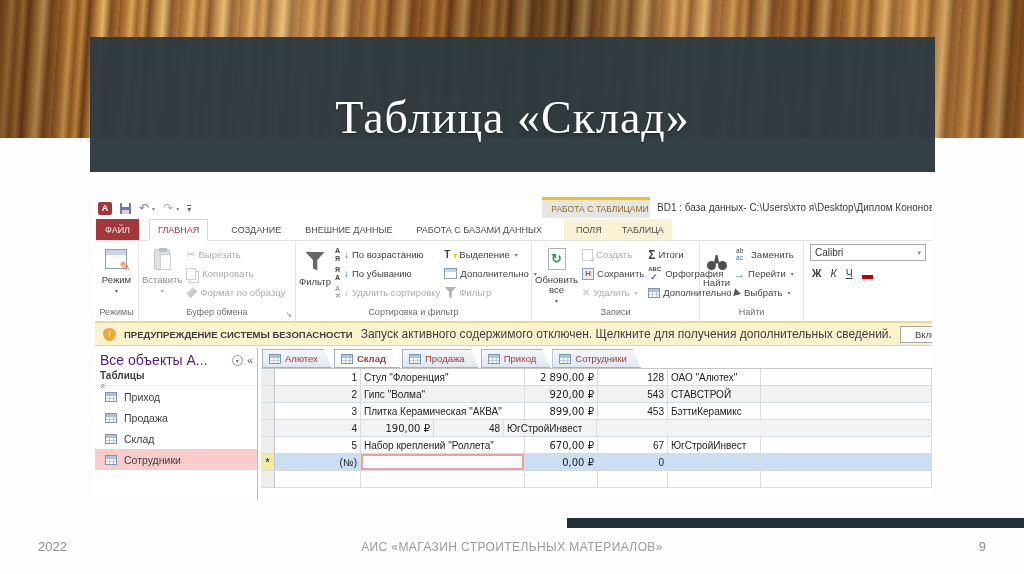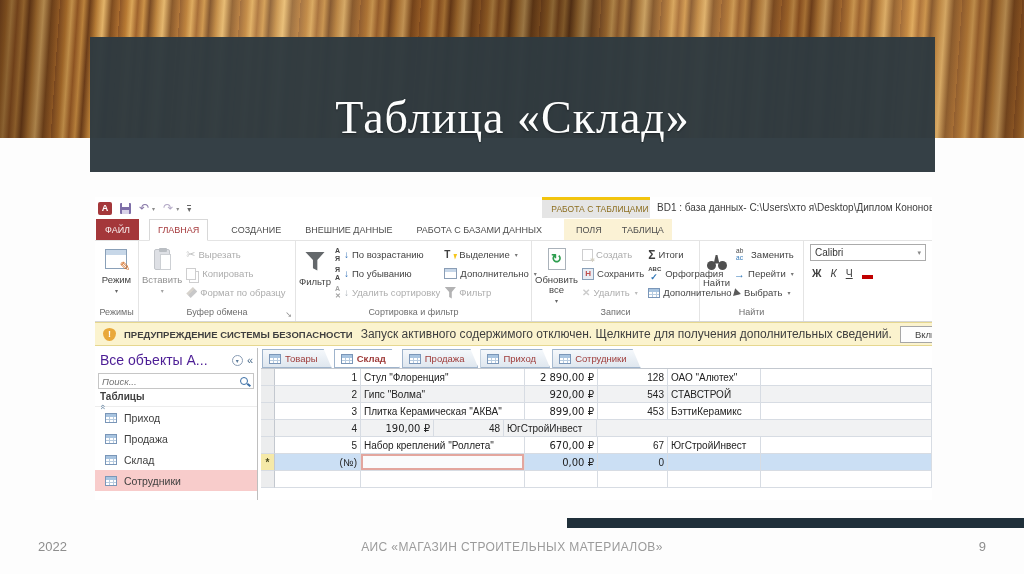--- a/index.html
+++ b/index.html
@@ -421,24 +421,20 @@
     </div>
 
     <div class="mainarea">
 
       <div class="nav">
         <div class="nav-hd">
           <span class="t">Все объекты A...</span>
           <span class="nav-dd">▾</span>
           <span class="nav-coll">«</span>
         </div>
-        <div class="nav-search">
-          <input placeholder="Поиск..." style="">
-          <span class="ic-mag"></span>
-        </div>
         <div class="nav-group">
           <span class="g">Таблицы</span>
           <span class="c">«</span>
         </div>
         <div class="nav-item">
           <span class="tbl-icon"></span>
           <span>Приход</span>
         </div>
         <div class="nav-item">
           <span class="tbl-icon"></span>
@@ -451,21 +447,21 @@
         <div class="nav-item sel">
           <span class="tbl-icon"></span>
           <span>Сотрудники</span>
         </div>
       </div>
 
       <div class="content">
         <div class="doctabs">
           <div class="dtab">
               <span class="tbl-icon"></span>
-              <span>Товары</span>
+              <span>Алютех</span>
             </div>
           <div class="dtab active">
               <span class="tbl-icon"></span>
               <span>Склад</span>
             </div>
           <div class="dtab">
               <span class="tbl-icon"></span>
               <span>Продажа</span>
             </div>
           <div class="dtab">

